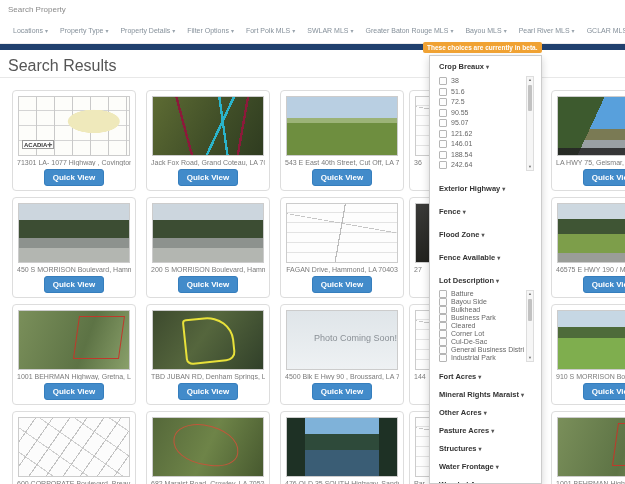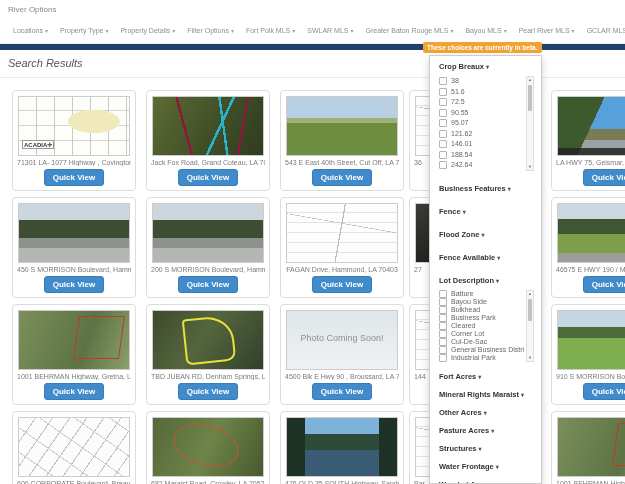--- a/index.html
+++ b/index.html
@@ -11,21 +11,21 @@
   
   .top-title{position:absolute;left:8px;top:5px;font-size:8px;color:#8a8a8a;}
   .navbar{
     position:absolute;left:0;top:18px;width:625px;height:25px;
     display:flex;align-items:center;gap:6px;padding-left:10px;
     white-space:nowrap;overflow:hidden;background:#fff;border-bottom:1px solid #ececec;
   }
   .nav-item{font-size:7px;color:#85909a;cursor:pointer;flex:0 0 auto;padding:0 3px;}
   .nav-item .car{font-size:6px;color:#9aa4ad;margin-left:2px;}
   .navy-bar{position:absolute;left:0;top:44px;width:625px;height:6px;background:#20406e;}
-  .page-title{position:absolute;left:8px;top:57px;font-size:11px;color:#555;font-style:italic;}
+  .page-title{position:absolute;left:8px;top:57px;font-size:16px;color:#555;}
   .rule{position:absolute;left:0;top:77px;width:625px;height:1px;background:#e8e8e8;}
 
   
   .card{
     position:absolute;width:124px;height:101px;background:#fff;
     border:1px solid #ddd;border-radius:4px;box-sizing:border-box;
     padding:5px 4px 0 4px;text-align:center;
   }
   .c1{left:12px}.c2{left:146px}.c3{left:280px}.c4{left:409px}.c5{left:551px}
   .r1{top:90px}.r2{top:197px}.r3{top:304px}.r4{top:411px}
@@ -86,21 +86,21 @@
   .img[data-kind="swamp"]{background:
     linear-gradient(90deg, #1e3125 0 16%, transparent 16% 84%, #1e3125 84%),
     linear-gradient(#7fb2d9 0 28%, #2e4a3a 28% 55%, #3a5d75 55% 100%);}
   .img[data-kind="coming-soon"]{background:linear-gradient(#dfe5e9, #eef1f3);}
   .img[data-kind="dark"]{background:linear-gradient(#3a3a38, #23231f);}
   .shape{position:absolute;display:block;}
   .red-rect{left:52%;top:8%;width:40%;height:70%;border:1px solid #c0392b;transform:skewX(-8deg);}
   .yellow-poly{left:28%;top:10%;width:42%;height:72%;border:2px solid #e8e13a;border-radius:8% 55% 20% 14%;transform:rotate(-6deg);}
   .red-squiggle{left:18%;top:12%;width:58%;height:66%;border:1px solid #c2563a;border-radius:45% 60% 40% 55%;transform:rotate(8deg);}
   .ov{position:absolute;color:#8a9096;}
-  .cs-ov{left:0;right:0;top:38%;font-size:9px;text-align:center;}
+  .cs-ov{left:0;right:0;top:38%;font-size:9px;text-align:right;}
   .plat-ov{left:3px;bottom:6px;font-size:6px;font-weight:bold;color:#333;background:#fff;border:1px solid #999;padding:0 1px;}
 
   
   .badge{
     position:absolute;left:423px;top:42px;z-index:11;
     background:#f0a233;color:#fff;font-size:6.5px;font-weight:bold;
     padding:2px 4px;border-radius:2px;white-space:nowrap;
   }
   .panel{
     position:absolute;left:429px;top:55px;width:113px;height:429px;z-index:10;
@@ -124,21 +124,21 @@
   }
   .sb .thumb{position:absolute;left:1px;right:1px;background:#c2c2c2;border-radius:1px;}
   .sb .a-up{position:absolute;top:0;left:0;right:0;}
   .sb .a-dn{position:absolute;bottom:0;left:0;right:0;}
   .crop .sb .thumb{top:8px;height:26px;}
   .lot .sb .thumb{top:8px;height:22px;}
 </style>
 </head>
 <body>
 
-<div class="top-title">River Options</div>
+<div class="top-title">Search Property</div>
 
 <div class="navbar">
   <span class="nav-item"><span>Locations</span><span class="car">▾</span></span>
   <span class="nav-item"><span>Property Type</span><span class="car">▾</span></span>
   <span class="nav-item"><span>Property Details</span><span class="car">▾</span></span>
   <span class="nav-item"><span>Filter Options</span><span class="car">▾</span></span>
   <span class="nav-item"><span>Fort Polk MLS</span><span class="car">▾</span></span>
   <span class="nav-item"><span>SWLAR MLS</span><span class="car">▾</span></span>
   <span class="nav-item"><span>Greater Baton Rouge MLS</span><span class="car">▾</span></span>
   <span class="nav-item"><span>Bayou MLS</span><span class="car">▾</span></span>
@@ -308,21 +308,21 @@
         <span class="cb"></span>
         <span>242.64</span>
       </div>
     <div class="sb">
         <span class="a-up">▲</span>
         <span class="thumb"></span>
         <span class="a-dn">▼</span>
       </div>
   </div>
 
-  <div class="sec"><span>Business Features</span><span class="car">▾</span></div>
+  <div class="sec"><span>Exterior Highway</span><span class="car">▾</span></div>
   <div class="sec"><span>Fence</span><span class="car">▾</span></div>
   <div class="sec"><span>Flood Zone</span><span class="car">▾</span></div>
   <div class="sec"><span>Fence Available</span><span class="car">▾</span></div>
   <div class="sec"><span>Lot Description</span><span class="car">▾</span></div>
 
   <div class="list lot">
     <div class="opt">
         <span class="cb"></span>
         <span>Batture</span>
       </div>

